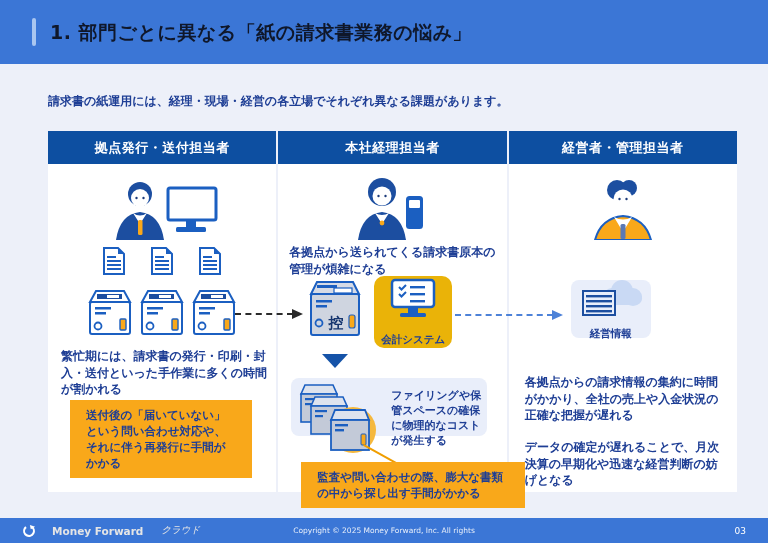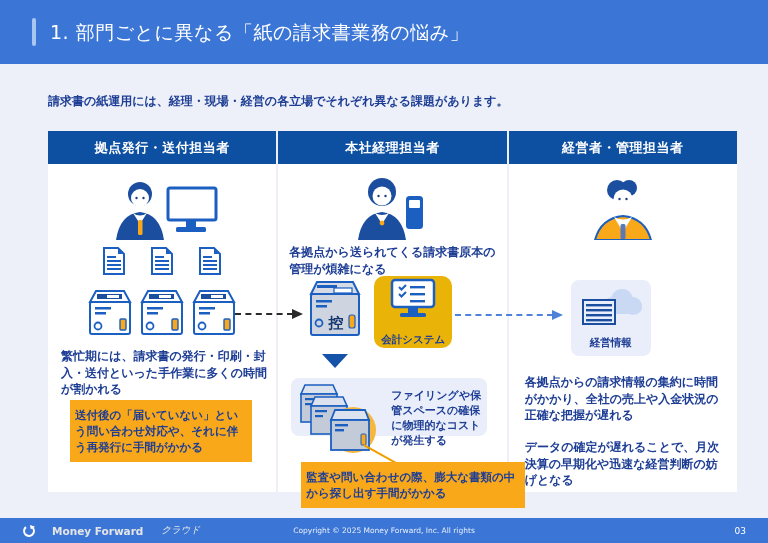--- a/index.html
+++ b/index.html
@@ -3,32 +3,32 @@
 <meta charset="utf-8">
 <style>
   * { margin:0; padding:0; box-sizing:border-box; }
   html,body { width:768px; height:543px; }
   body { font-family:"DejaVu Sans", sans-serif; }
   .slide { position:relative; width:768px; height:543px; background:#edf0f9; overflow:hidden; }
 
   
   .top-bar { position:absolute; top:0; left:0; width:768px; height:64px; background:#3b76d6; }
   .accent-bar { position:absolute; left:32px; top:18px; width:4px; height:28px; background:#a9c6f0; border-radius:2px; }
-  .page-title { position:absolute; left:50px; top:0; height:64px; line-height:64px; color:#ffffff; font-size:19px; font-weight:normal; letter-spacing:.5px; white-space:nowrap; }
+  .page-title { position:absolute; left:50px; top:0; height:64px; line-height:64px; color:#0f172a; font-size:19px; font-weight:bold; letter-spacing:.5px; white-space:nowrap; }
 
   .intro { position:absolute; left:48px; top:93px; font-size:12px; font-weight:600; color:#1e3e95; }
 
   
   .columns { position:absolute; left:48px; top:131px; width:689px; display:flex; gap:2px; }
   .column { flex:1; display:flex; flex-direction:column; }
   .col-header { height:33px; background:#0d4fa1; color:#fff; font-size:13px; font-weight:bold; display:flex; align-items:center; justify-content:center; letter-spacing:.5px; }
   .col-body { position:relative; background:#ffffff; height:328px; overflow:visible; }
 
   .body-text { position:absolute; font-size:12px; line-height:1.38; font-weight:600; color:#1e3e95; }
-  .highlight-box { position:absolute; background:#f9a81a; color:#1e3e95; font-size:11.5px; line-height:1.4; font-weight:bold; padding:7px 5px; }
+  .highlight-box { position:absolute; background:#f9a81a; color:#1e3e95; font-size:11.5px; line-height:1.4; font-weight:bold; padding:7px 16px; }
 
   
   .c1-person { position:absolute; left:56px; top:16px; }
   .c1-docs { position:absolute; left:0; top:82px; width:100%; display:flex; justify-content:center; gap:24px; }
   .c1-mails { position:absolute; left:0; top:124px; width:100%; display:flex; justify-content:center; gap:6px; }
   .c1-text { left:13px; right:7px; top:184px; }
   .c1-highlight { left:22px; right:24px; top:236px; }
 
   
   .c2-woman { position:absolute; left:66px; top:12px; }
@@ -39,21 +39,21 @@
   .panel-label { font-size:10.5px; font-weight:bold; color:#1e3e95; white-space:nowrap; }
   .c2-triangle { position:absolute; left:44px; top:190px; width:0; height:0; border-left:13px solid transparent; border-right:13px solid transparent; border-top:14px solid #1553a8; }
   .filing-panel { position:absolute; left:13px; top:214px; width:196px; height:58px; background:#e9eefa; border-radius:8px; }
   .filing-stack { position:absolute; left:4px; top:4px; }
   .filing-text { position:absolute; left:100px; top:11px; right:5px; font-size:11px; line-height:1.35; font-weight:600; color:#1e3e95; }
   .c2-highlight { left:23px; top:298px; width:224px; z-index:5; }
   .orange-connector { position:absolute; left:86px; top:280px; width:37px; border-top:2px solid #f09e00; transform:rotate(29deg); transform-origin:left top; z-index:4; }
 
   
   .c3-exec { position:absolute; left:68px; top:14px; }
-  .info-panel { position:absolute; left:62px; top:116px; width:80px; height:76px; background:#e9eefa; border-radius:8px; display:flex; flex-direction:column; align-items:center; justify-content:center; gap:8px; }
+  .info-panel { position:absolute; left:62px; top:116px; width:80px; height:58px; background:#e9eefa; border-radius:8px; display:flex; flex-direction:column; align-items:center; justify-content:center; gap:8px; }
   .c3-text1 { left:16px; right:7px; top:210px; }
   .c3-text2 { left:16px; right:7px; top:264px;margin-top:11px; }
 
   
   .arrow-black { position:absolute; left:235px; top:313px; width:58px; border-top:2.5px dashed #2a2a2a; z-index:6; }
   .arrow-black-head { position:absolute; left:292px; top:309px; width:0; height:0; border-top:5px solid transparent; border-bottom:5px solid transparent; border-left:11px solid #2a2a2a; z-index:6; }
   .arrow-blue { position:absolute; left:455px; top:314px; width:98px; border-top:2px dashed #4d82d8; z-index:6; }
   .arrow-blue-head { position:absolute; left:552px; top:310px; width:0; height:0; border-top:5px solid transparent; border-bottom:5px solid transparent; border-left:11px solid #4d82d8; z-index:6; }
 
   

